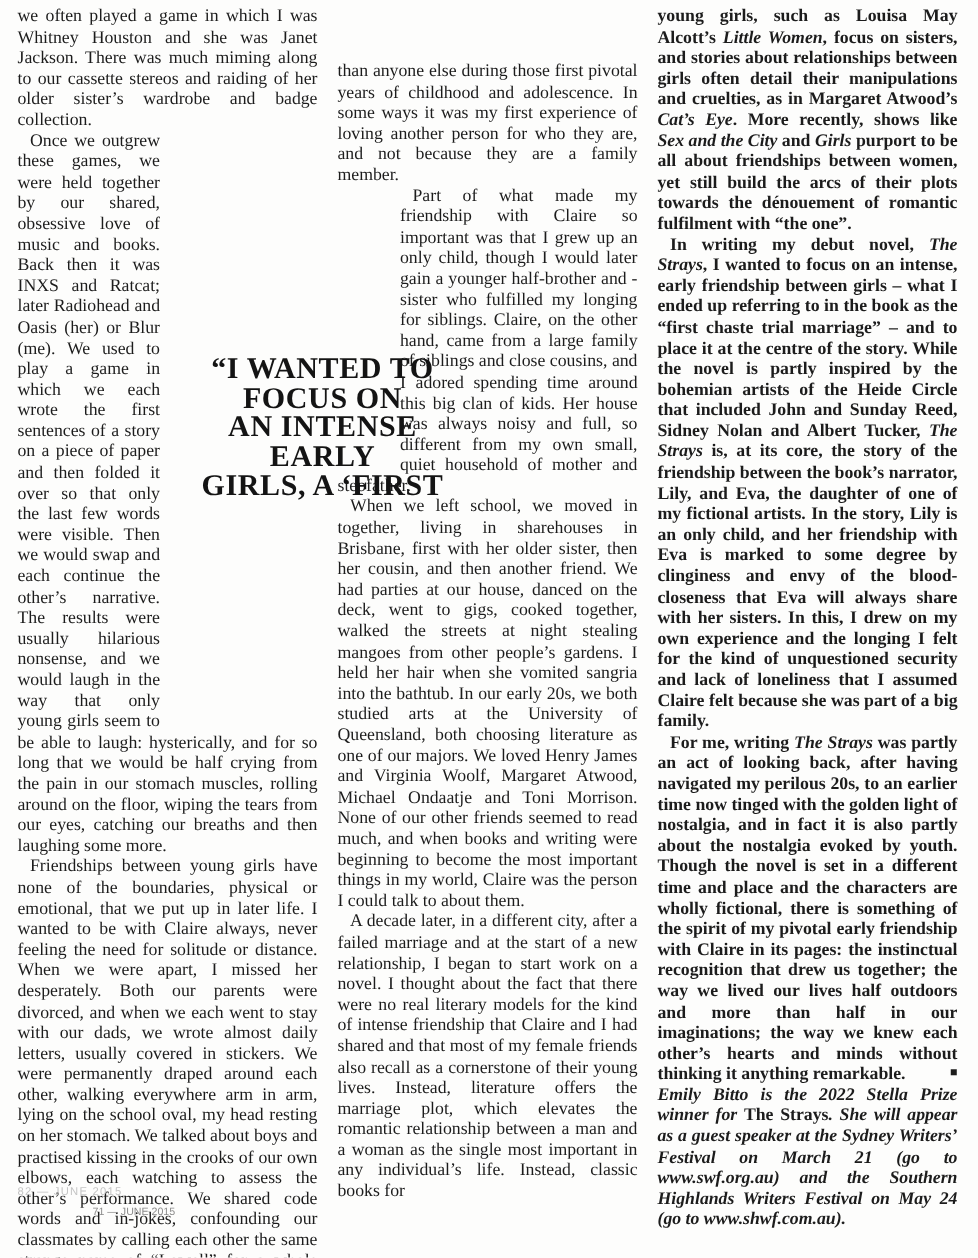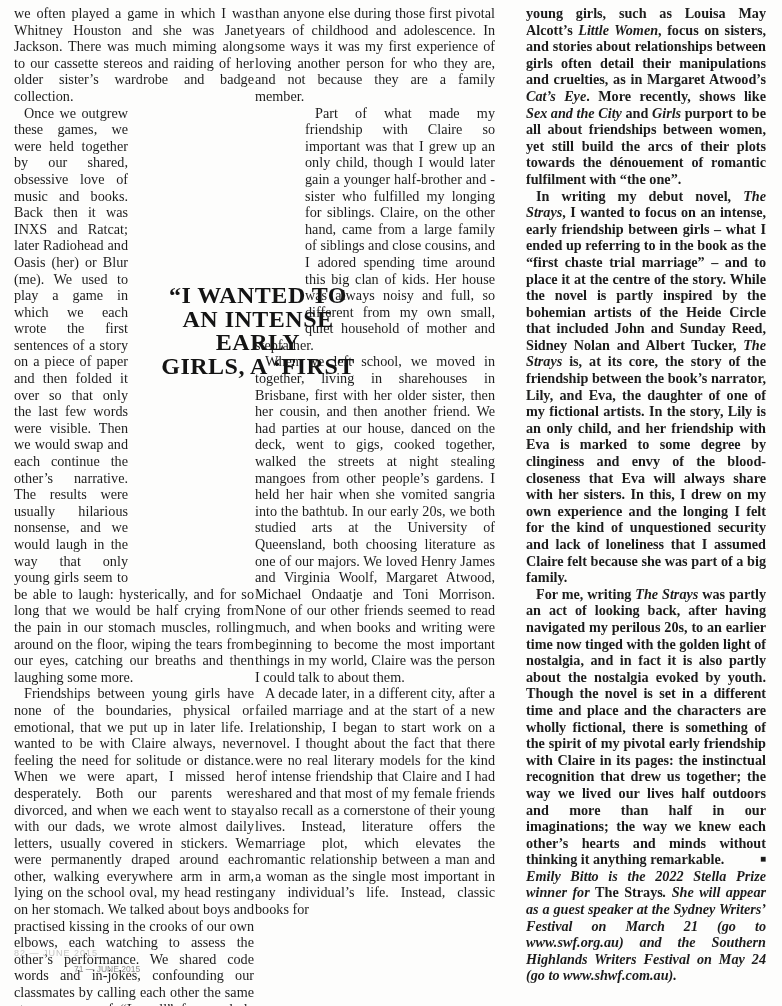--- a/index.html
+++ b/index.html
@@ -7,21 +7,21 @@
     width: 782px; height: 1006px; background: #fdfdfc; position: relative; overflow: hidden;
     font-family: "Liberation Serif", "DejaVu Serif", serif; color: #1c1c1c;
   }
   .col {
     position: absolute; top: 5px; width: 240px;
     font-size: 14.2px; line-height: 16.6px; text-align: justify;
   }
   .col p { margin: 0; text-indent: 0; }
   .col p.ind { text-indent: 10px; }
   .col1 { left: 14px; }
-  .col2 { left: 255px; }
+  .col2 { left: 270px; margin-top: 44px; }
   .col3 { left: 526px; font-weight: bold; }
   .wrap-right { float: right; width: 112px; height: 272px; shape-outside: margin-box; margin-left: 6px; }
   .wrap-left { float: left; width: 44px; height: 221px; margin-right: 6px; }
   .pullquote {
     position: absolute; left: 158px; top: 284px; width: 200px;
     font-family: "Liberation Serif", "DejaVu Serif", serif;
     font-size: 24px; line-height: 23.6px; text-align: center;
     letter-spacing: 0.5px; color: #141414; font-weight: bold;
     text-transform: uppercase;
   }
@@ -59,19 +59,20 @@
 
 <div class="col col3">
   <p><span>young girls, such as Louisa May Alcott’s </span><i>Little Women</i><span>, focus on sisters, and stories about relationships between girls often detail their manipulations and cruelties, as in Margaret Atwood’s </span><i>Cat’s Eye</i><span>. More recently, shows like </span><i>Sex and the City</i><span> and </span><i>Girls</i><span> purport to be all about friendships between women, yet still build the arcs of their plots towards the dénouement of romantic fulfilment with “the one”.</span></p>
   <p class="ind"><span>In writing my debut novel, </span><i>The Strays</i><span>, I wanted to focus on an intense, early friendship between girls – what I ended up referring to in the book as the “first chaste trial marriage” – and to place it at the centre of the story. While the novel is partly inspired by the bohemian artists of the Heide Circle that included John and Sunday Reed, Sidney Nolan and Albert Tucker, </span><i>The Strays</i><span> is, at its core, the story of the friendship between the book’s narrator, Lily, and Eva, the daughter of one of my fictional artists. In the story, Lily is an only child, and her friendship with Eva is marked to some degree by clinginess and envy of the blood-closeness that Eva will always share with her sisters. In this, I drew on my own experience and the longing I felt for the kind of unquestioned security and lack of loneliness that I assumed Claire felt because she was part of a big family.</span></p>
   <p class="ind"><span>For me, writing </span><i>The Strays</i><span> was partly an act of looking back, after having navigated my perilous 20s, to an earlier time now tinged with the golden light of nostalgia, and in fact it is also partly about the nostalgia evoked by youth. Though the novel is set in a different time and place and the characters are wholly fictional, there is something of the spirit of my pivotal early friendship with Claire in its pages: the instinctual recognition that drew us together; the way we lived our lives half outdoors and more than half in our imaginations; the way we knew each other’s hearts and minds without thinking it anything remarkable.</span><span class="end-mark">■</span></p>
   <p class="bio"><span>Emily Bitto is the 2022 Stella Prize winner for </span><span class="roman">The Strays</span><span>. She will appear as a guest speaker at the Sydney Writers’ Festival on March 21 (go to www.swf.org.au) and the Southern Highlands Writers Festival on May 24 (go to www.shwf.com.au).</span></p>
 </div>
 
 <div class="pullquote">
   <span>“I wanted to</span>
+  <span>focus on</span>
   <span>an intense</span>
   <span>early</span>
   <span>girls, a ‘first</span>
 </div>
 
 <div class="folio-ghost">82 — JUNE 2015</div>
 <div class="folio">71 — JUNE 2015</div>
 
 </body></html>

